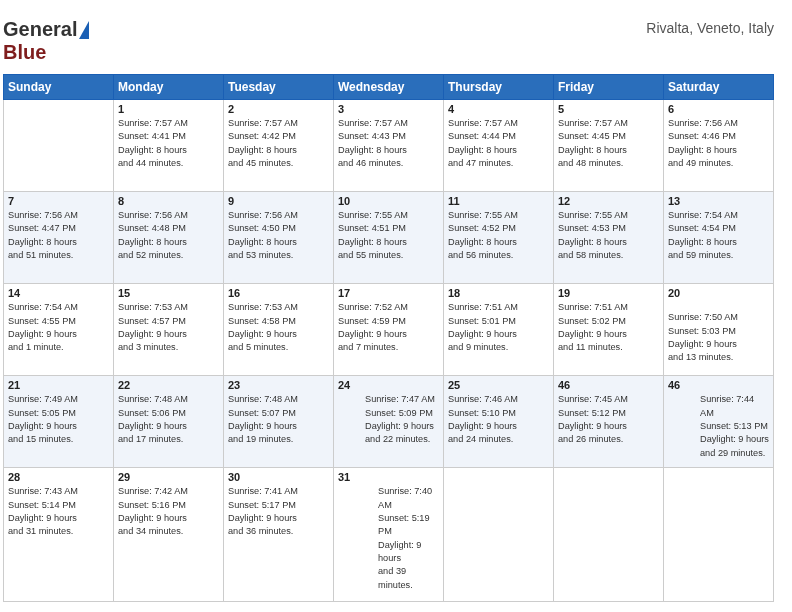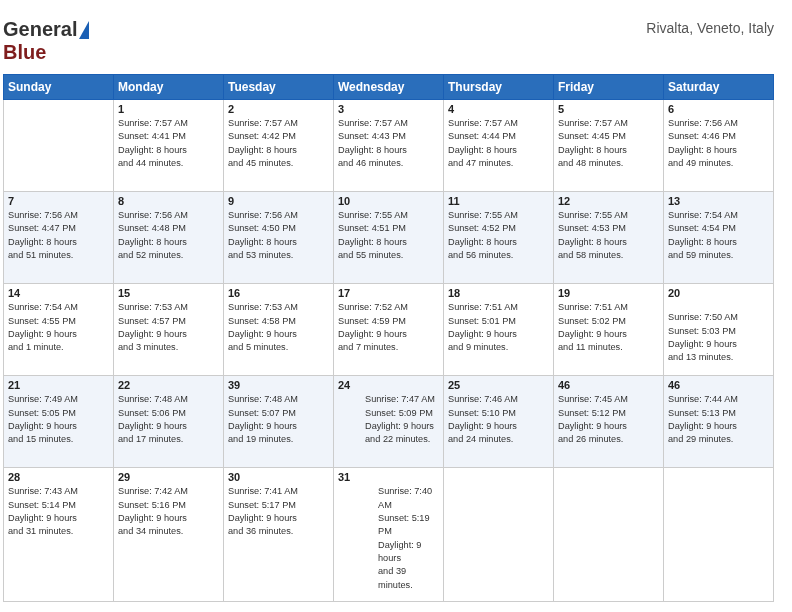--- a/index.html
+++ b/index.html
@@ -293,21 +293,21 @@
 and 15 minutes.</div>
           </td>
           <td>
             <span class="day-num">22</span>
             <div class="cell-text" style="white-space: pre-line;">Sunrise: 7:48 AM
 Sunset: 5:06 PM
 Daylight: 9 hours
 and 17 minutes.</div>
           </td>
           <td>
-            <span class="day-num">39</span>
+            <span class="day-num">23</span>
             <div class="cell-text" style="white-space: pre-line;">Sunrise: 7:48 AM
 Sunset: 5:07 PM
 Daylight: 9 hours
 and 19 minutes.</div>
           </td>
           <td>
             <span class="day-num">24</span>
             <div class="cell-text" style="white-space: pre-line; margin-left: 27px;">Sunrise: 7:47 AM
 Sunset: 5:09 PM
 Daylight: 9 hours
@@ -322,21 +322,21 @@
           </td>
           <td>
             <span class="day-num">46</span>
             <div class="cell-text" style="white-space: pre-line;">Sunrise: 7:45 AM
 Sunset: 5:12 PM
 Daylight: 9 hours
 and 26 minutes.</div>
           </td>
           <td>
             <span class="day-num">46</span>
-            <div class="cell-text" style="white-space: pre-line;">Sunrise: 7:44 AM
+            <div class="cell-text" style="white-space: pre-line; margin-left: 32px;">Sunrise: 7:44 AM
 Sunset: 5:13 PM
 Daylight: 9 hours
 and 29 minutes.</div>
           </td>
         </tr>
         <tr>
           <td>
             <span class="day-num">28</span>
             <div class="cell-text" style="white-space: pre-line;">Sunrise: 7:43 AM
 Sunset: 5:14 PM

